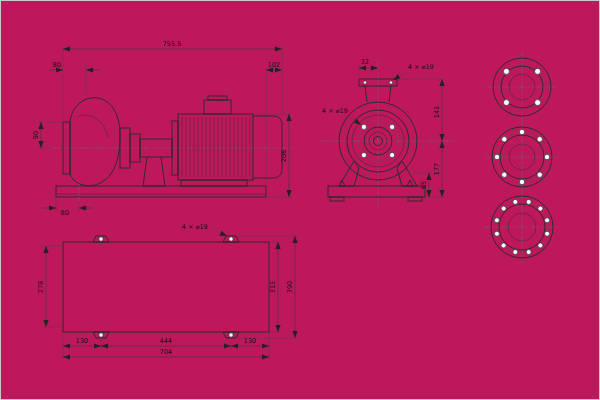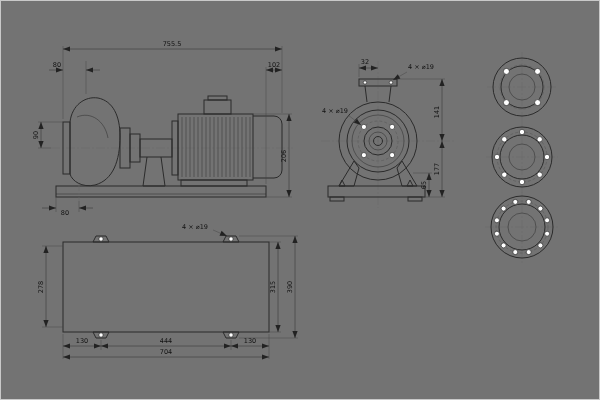--- a/index.html
+++ b/index.html
@@ -1,16 +1,16 @@
 <!DOCTYPE html>
 <html><head>
 <meta charset="utf-8">
 <style>
   html,body{margin:0;padding:0;background:#fff;}
-  #page{position:relative;width:600px;height:400px;box-sizing:border-box;background:#737373;border:1px solid #c9c9c9;overflow:hidden;}
+  #page{position:relative;width:600px;height:400px;box-sizing:border-box;background:#be185d;border:1px solid #c9c9c9;overflow:hidden;}
   svg{font-family:"DejaVu Sans",sans-serif;display:block;}
   .o{fill:none;stroke:#2b2b2b;stroke-width:1;}
   .t{fill:none;stroke:#2b2b2b;stroke-width:0.5;}
   .fins{fill:none;stroke:#2b2b2b;stroke-width:0.45;}
   .cl{fill:none;stroke:#6a6a6a;stroke-width:0.5;stroke-dasharray:9 2 2 2;}
   .dash{fill:none;stroke:#555;stroke-width:0.5;stroke-dasharray:3 2;}
   .d{fill:none;stroke:#333;stroke-width:0.55;}
   .x{fill:none;stroke:#444;stroke-width:0.45;}
   .hole{fill:#fff;stroke:#2b2b2b;stroke-width:0.7;}
   text.dl{font-size:6.5px;fill:#111;text-anchor:middle;}

